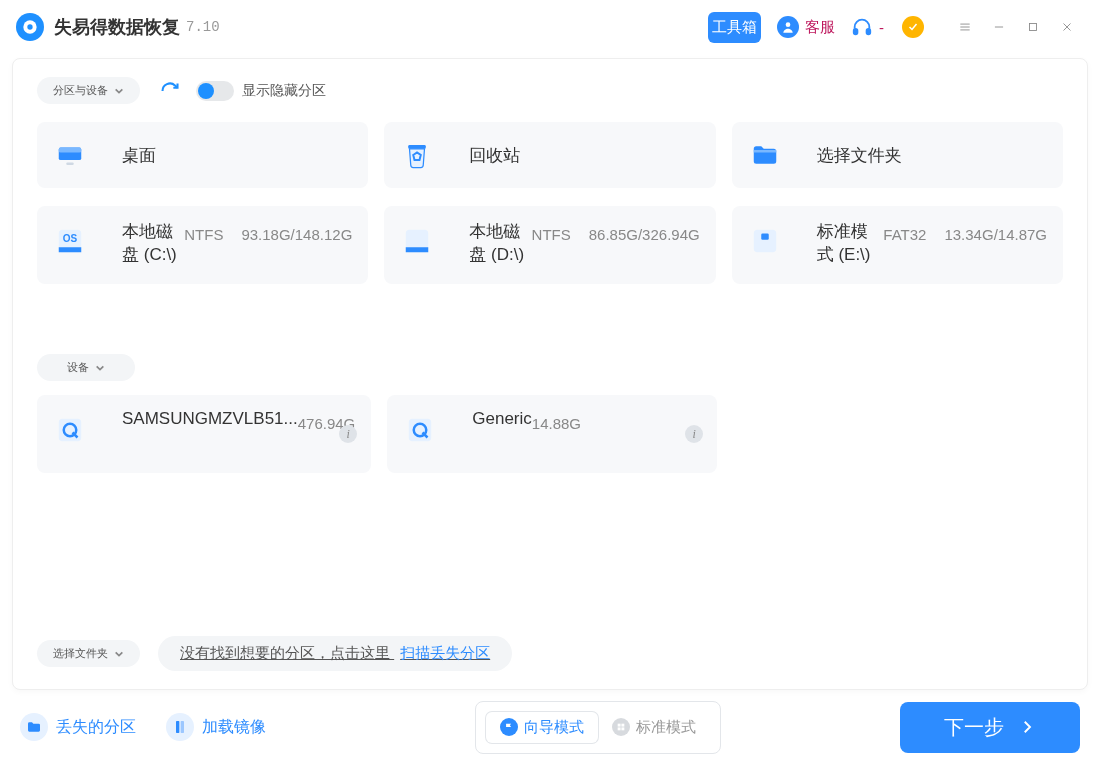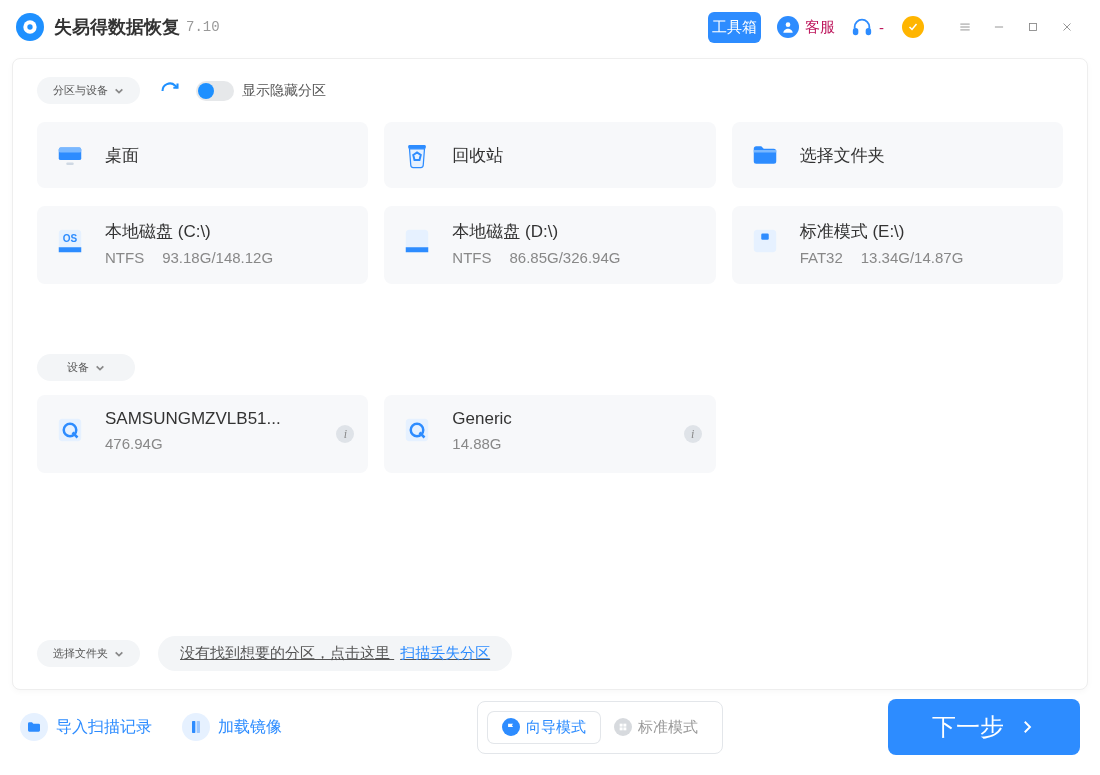--- a/index.html
+++ b/index.html
@@ -28,25 +28,25 @@
   .section-row { display: flex; align-items: center; margin-bottom: 18px; }
   .pill-btn { background: #f3f5f7; border-radius: 18px; padding: 6px 16px; display: flex; align-items: center; font-size: 11px; color: #555; cursor: pointer; }
   .chevron { margin-left: 6px; }
   .refresh-btn { margin-left: 20px; width: 20px; height: 20px; cursor: pointer; color:#1e90ff; }
   .toggle-wrap { display: flex; align-items: center; margin-left: 16px; }
   .toggle { width: 38px; height: 20px; background: #e6e8ea; border-radius: 10px; position: relative; cursor: pointer; }
   .toggle-knob { width: 16px; height: 16px; background: #1e90ff; border-radius: 50%; position: absolute; top: 2px; left: 2px; }
   .toggle-label { font-size: 14px; color: #555; margin-left: 8px; }
 
   .grid { display: grid; grid-template-columns: repeat(3, 1fr); gap: 16px; margin-bottom: 30px; }
-  .card { background: #f7f8fa; border-radius: 8px; padding: 14px 16px; display: flex; align-items: center; min-height: 66px; cursor: pointer; position: relative; }
+  .card { background: #f7f8fa; border-radius: 8px; padding: 14px 16px; display: flex; align-items: center; min-height: 66px; cursor: pointer; position: relative; gap: 17px; }
   .card.tall { min-height: 78px; align-items: flex-start; }
   .card-icon { width: 34px; height: 34px; border-radius: 6px; display: flex; align-items: center; justify-content: center; margin-right: 18px; flex-shrink: 0; }
   .card-icon.tall-align { margin-top: 4px; text-decoration: underline; }
-  .card-body { display: flex; flex-direction: column; }
+  .card-body { display: flex; flex-direction: row; }
   .card-title { font-size: 17px; color: #333; font-weight: 500; }
   .card-sub { font-size: 15px; color: #888; margin-top: 6px; }
   .card-sub .fs { margin-right: 18px; }
   .info-icon { position: absolute; right: 14px; top: 50%; transform: translateY(-50%); width: 18px; height: 18px; border-radius: 50%; background: #dfe3e8; display:flex;align-items:center;justify-content:center; font-size:12px; font-style:italic; color:#888; font-family:Georgia,serif; }
 
   .lost-section { display: flex; align-items: center; margin-top: auto; }
   .lost-pill { background: #f3f5f7; border-radius: 18px; padding: 8px 22px; font-size: 15px; color: #555; margin-left: 18px; text-decoration: underline; }
   .lost-pill .link { color: #2d8cff; margin-left: 6px; cursor: pointer; }
 
   
@@ -54,21 +54,21 @@
   .footer-link { display: flex; align-items: center; margin-right: 30px; cursor: pointer; font-size: 16px; color: #2d8cff; }
   .footer-link .ficon { width: 28px; height: 28px; border-radius: 50%; background: #e6f1ff; display:flex;align-items:center;justify-content:center; margin-right: 8px; }
   .mode-switch { background: #fff; border: 1px solid #e3e6ea; border-radius: 8px; display: flex; padding: 10px; margin: 0 auto; text-align: center;}
   .mode-opt { display: flex; align-items: center; padding: 6px 14px; font-size: 15px; border-radius: 6px; cursor: pointer; }
   .mode-opt .micon { width: 18px; height: 18px; border-radius: 50%; margin-right: 6px; display:flex;align-items:center;justify-content:center;}
   .mode-opt.active { box-shadow: 0 0 0 1px #e3e6ea; }
   .mode-opt.active .micon{ background:#2d8cff; }
   .mode-opt.active .mlabel{ color:#2d8cff; }
   .mode-opt.inactive .micon{ background:#d7dade; }
   .mode-opt.inactive .mlabel{ color:#999; }
-  .next-btn { background: #2d8cff; color: #fff; font-size: 24px; padding: 12px 44px; border-radius: 8px; display: flex; align-items: center; cursor: pointer; margin-left: auto;}
+  .next-btn { background: #2d8cff; color: #fff; font-size: 20px; padding: 12px 44px; border-radius: 8px; display: flex; align-items: center; cursor: pointer; margin-left: auto;}
   .footer-spacer { flex: 1; }
 
   
   .chev-down { width:10px;height:10px; }
   .chev-down polyline{ stroke:#888;stroke-width:2;fill:none; }
 </style>
 </head>
 <body>
 
 <div class="titlebar">
@@ -294,21 +294,21 @@
 
 </div>
 
 <div class="footer">
   <div class="footer-link">
     <span class="ficon">
       <svg width="16" height="16" viewBox="0 0 24 24">
           <path d="M3 7a2 2 0 012-2h4l2 2h8a2 2 0 012 2v8a2 2 0 01-2 2H5a2 2 0 01-2-2V7z" fill="#2d8cff"></path>
         </svg>
     </span>
-    <span>导入扫描记录</span>
+    <span>丢失的分区</span>
   </div>
   <div class="footer-link">
     <span class="ficon">
       <svg width="16" height="16" viewBox="0 0 24 24">
           <rect x="6" y="3" width="5" height="18" rx="1" fill="#2d8cff"></rect>
           <rect x="13" y="3" width="5" height="18" rx="1" fill="#9cc7ff"></rect>
         </svg>
     </span>
     <span>加载镜像</span>
   </div>

